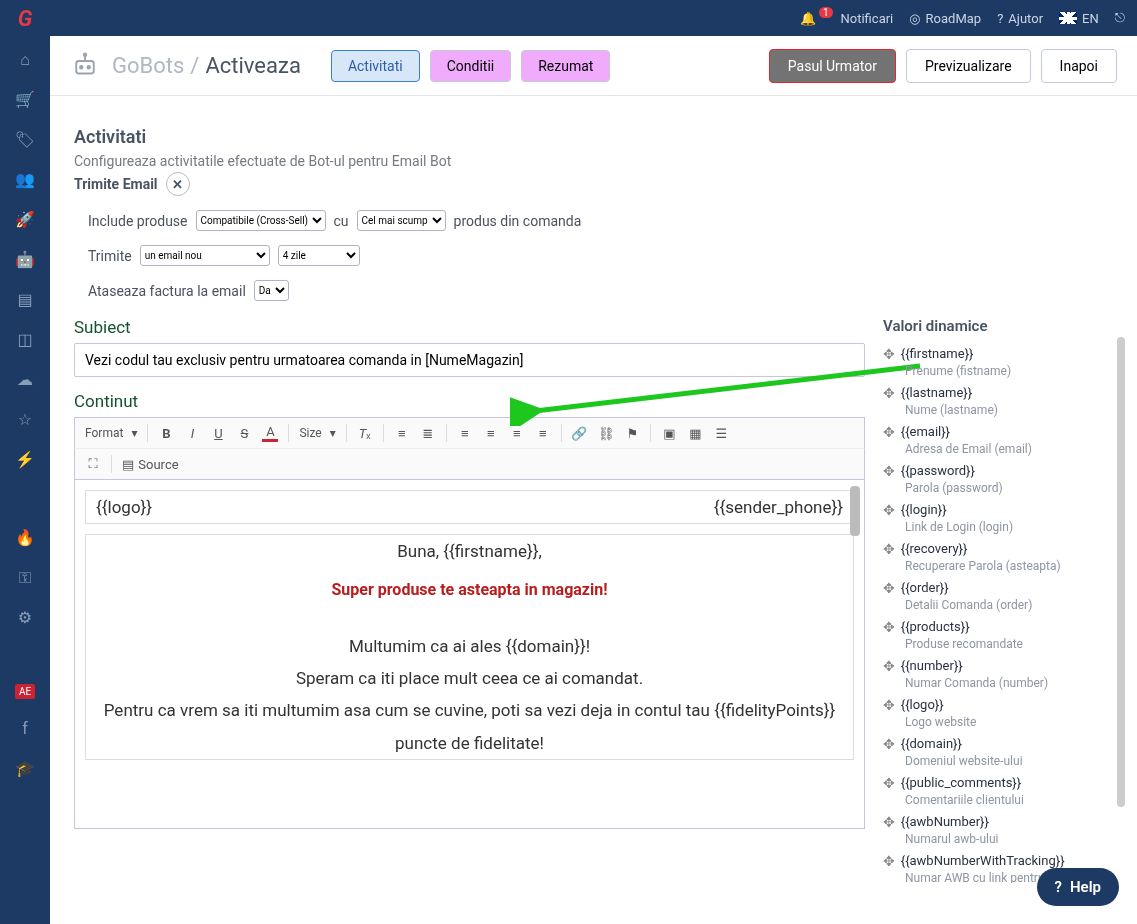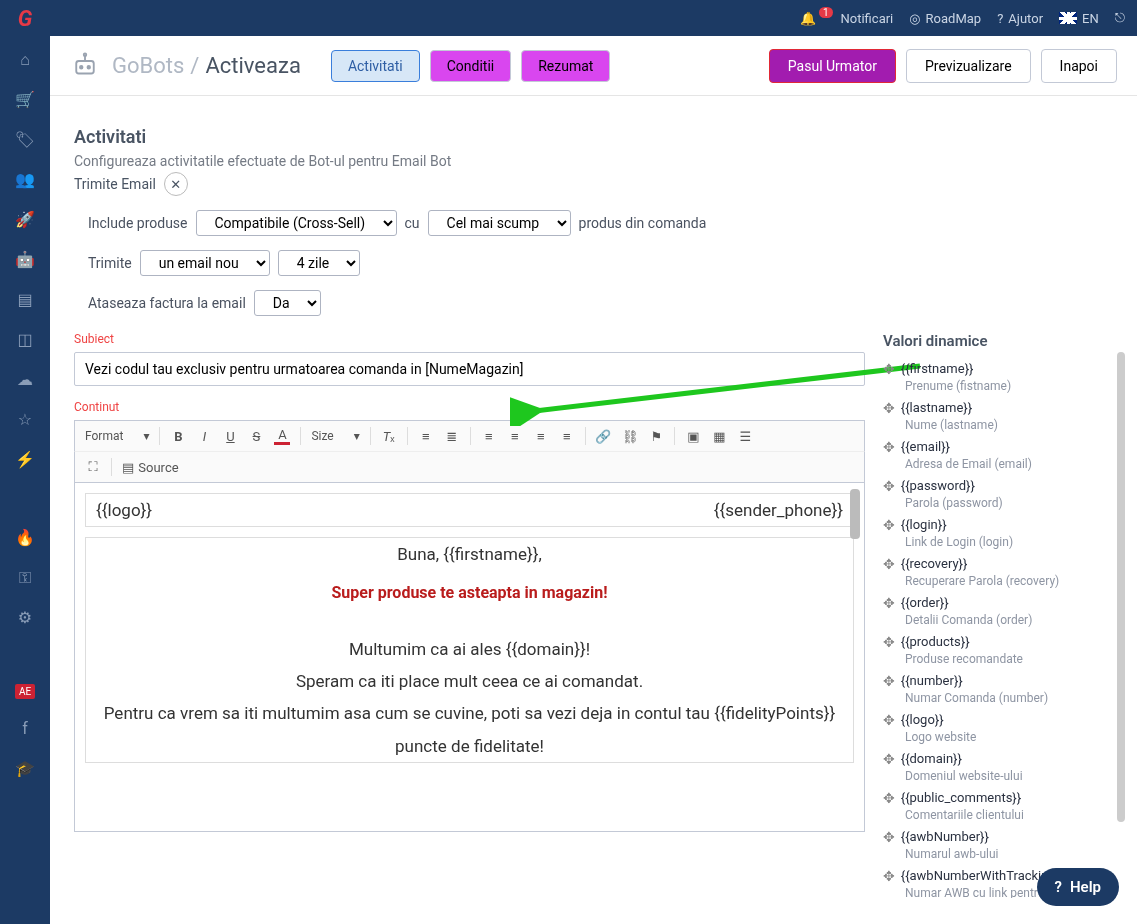--- a/index.html
+++ b/index.html
@@ -12,39 +12,39 @@
 .layout{display:flex;height:calc(100% - 36px)}
 .sidebar{width:50px;background:#1c3a64;display:flex;flex-direction:column;align-items:center;padding-top:12px;gap:18px}
 .side-i{width:22px;height:22px;display:flex;align-items:center;justify-content:center;cursor:pointer;color:#8a9db8}
 .side-i.active{color:#fff}
 .content{flex:1;display:flex;flex-direction:column;background:#f7f7f8}
 .subhdr{height:60px;background:#fff;display:flex;align-items:center;padding:0 20px;border-bottom:1px solid #e5e5e5}
 .bot-icon{width:30px;height:30px;margin-right:12px;color:#9aa3b0}
 .crumb{font-size:22px;color:#b0b8c4}
 .crumb-active{color:#495463}
 .tabs{display:flex;gap:10px;margin-left:30px}
-.tab{padding:7px 16px;border:1px solid #c3c9d6;border-radius:4px;font-size:14px;cursor:pointer;background:#d946ef}
+.tab{padding:7px 16px;border:1px solid #c3c9d6;border-radius:4px;font-size:14px;cursor:pointer;background:#f0abfc}
 .tab.active{background:#d7e7f7;border-color:#3a7edb;color:#2e5ea4}
 .hdr-actions{margin-left:auto;display:flex;gap:10px}
 .btn{padding:8px 18px;border-radius:4px;font-size:14px;cursor:pointer;border:1px solid #c3c9d6;background:#fff}
-.btn-red{background:#a21caf;color:#fff;border-color:#e12836}
+.btn-red{background:#737373;color:#fff;border-color:#e12836}
 .main{padding:30px 24px;overflow:auto;flex:1;position:relative}
 .sect-title{font-size:18px;color:#495463;font-weight:600;margin-bottom:6px}
 .sect-desc{font-size:14px;color:#757b85;margin-bottom:3px}
 .important{color:#e68c00;font-size:14px;margin-bottom:20px}
 .important b{color:#e68c00}
 .fieldset{position:relative;margin-bottom:16px}
-.fs-legend{display:flex;align-items:center;gap:8px;font-size:14px;color:#495463;font-weight:400}
+.fs-legend{display:flex;align-items:center;gap:8px;font-size:14px;color:#495463;font-weight:700}
 .fs-icon{width:24px;height:24px;border:1px solid #bbb;border-radius:50%;display:flex;align-items:center;justify-content:center;font-size:13px;background:#fff;cursor:pointer}
 .fs-body{padding:14px 0 0 14px;font-size:14px;color:#4a5260}
 .fs-row{display:flex;align-items:center;gap:8px;margin-bottom:14px}
-select{border:1px solid #aeb4c2;border-radius:3px;padding:3px 14px;font-size:14px;background:#fff}
+select{border:1px solid #aeb4c2;border-radius:3px;padding:3px 0;font-size:10px;background:#fff}
 .two-col{display:flex;gap:18px}
 .col-left{flex:1}
-.label{font-size:12px;color:#ef4444;margin-bottom:6px}
+.label{font-size:17px;color:#14532d;margin-bottom:6px}
 .text-input{width:100%;border:1px solid #c3c9d6;padding:8px 10px;font-size:14px;border-radius:2px}
 .editor-toolbar{border:1px solid #c3c9d6;border-bottom:none;background:#fafafa;padding:6px 10px;display:flex;align-items:center;gap:10px;flex-wrap:wrap;font-size:13px;color:#555}
 .tb-sep{width:1px;height:18px;background:#ddd}
 .tb-row2{border:1px solid #c3c9d6;border-top:1px solid #eee;border-bottom:none;background:#fafafa;padding:6px 10px;display:flex;align-items:center;gap:10px;font-size:13px;color:#555}
 .editor{border:1px solid #c3c9d6;padding:10px;min-height:350px;background:#fff;position:relative}
 .e-header{display:flex;justify-content:space-between;border:1px solid #ddd;padding:6px 10px;font-size:17px;color:#333;margin-bottom:10px}
 .e-body{border:1px solid #ddd;text-align:center;font-size:17px;color:#333;line-height:1.9}
 .e-body h2{font-size:16px;margin:8px 0 24px 0;color:#b91c1c}
 .col-right{width:230px}
 .dyn-title{font-size:15px;font-weight:600;color:#495463;margin-bottom:8px}
@@ -53,21 +53,21 @@
 .dyn-move{color:#888;cursor:move;font-size:14px}
 .dyn-k{font-weight:400;color:#2a3140}
 .dyn-d{color:#8e95a3;font-size:12px;margin-left:22px;margin-top:-1px;margin-bottom:4px}
 .arrow{position:absolute;left:460px;top:260px;pointer-events:none}
 .help-btn{position:fixed;right:18px;bottom:18px;background:#1c3a64;color:#fff;border-radius:24px;padding:10px 18px;font-size:15px;display:flex;align-items:center;gap:8px;cursor:pointer;font-weight:600}
 .scrollbar-hint{position:absolute;right:0;top:0;width:8px;height:60%;background:#e0e0e0;border-radius:4px}
 svg{display:block}
 .flag{width:18px;height:12px;background:linear-gradient(#00247d 0 100%);position:relative;display:inline-block}
 .flag:before{content:"";position:absolute;inset:0;background:linear-gradient(45deg,transparent 42%,#fff 42% 58%,transparent 58%),linear-gradient(-45deg,transparent 42%,#fff 42% 58%,transparent 58%),linear-gradient(#fff 0 0) center/100% 3px no-repeat,linear-gradient(#fff 0 0) center/3px 100% no-repeat}
 .tb-i{cursor:pointer;min-width:16px;text-align:center;color:#555}
-.tb-drop{display:flex;align-items:center;gap:20px;cursor:pointer;font-size:12px;color:#555}
+.tb-drop{display:flex;align-items:center;gap:8px;cursor:pointer;font-size:12px;color:#555}
 </style>
 </head>
 <body>
 
 <div class="topbar">
   <div class="logo">G</div>
   <div class="topbar-right">
     <div class="top-item">
       <span>🔔</span>
       <span class="notif-badge">1</span>
@@ -277,21 +277,21 @@
                   <span class="dyn-move">✥</span>
                   <span class="dyn-k">{{login}}</span>
                 </div>
                 <div class="dyn-d">Link de Login (login)</div>
               </div>
               <div>
                 <div class="dyn-item">
                   <span class="dyn-move">✥</span>
                   <span class="dyn-k">{{recovery}}</span>
                 </div>
-                <div class="dyn-d">Recuperare Parola (recovery)</div>
+                <div class="dyn-d">Recuperare Parola (asteapta)</div>
               </div>
               <div>
                 <div class="dyn-item">
                   <span class="dyn-move">✥</span>
                   <span class="dyn-k">{{order}}</span>
                 </div>
                 <div class="dyn-d">Detalii Comanda (order)</div>
               </div>
               <div>
                 <div class="dyn-item">

